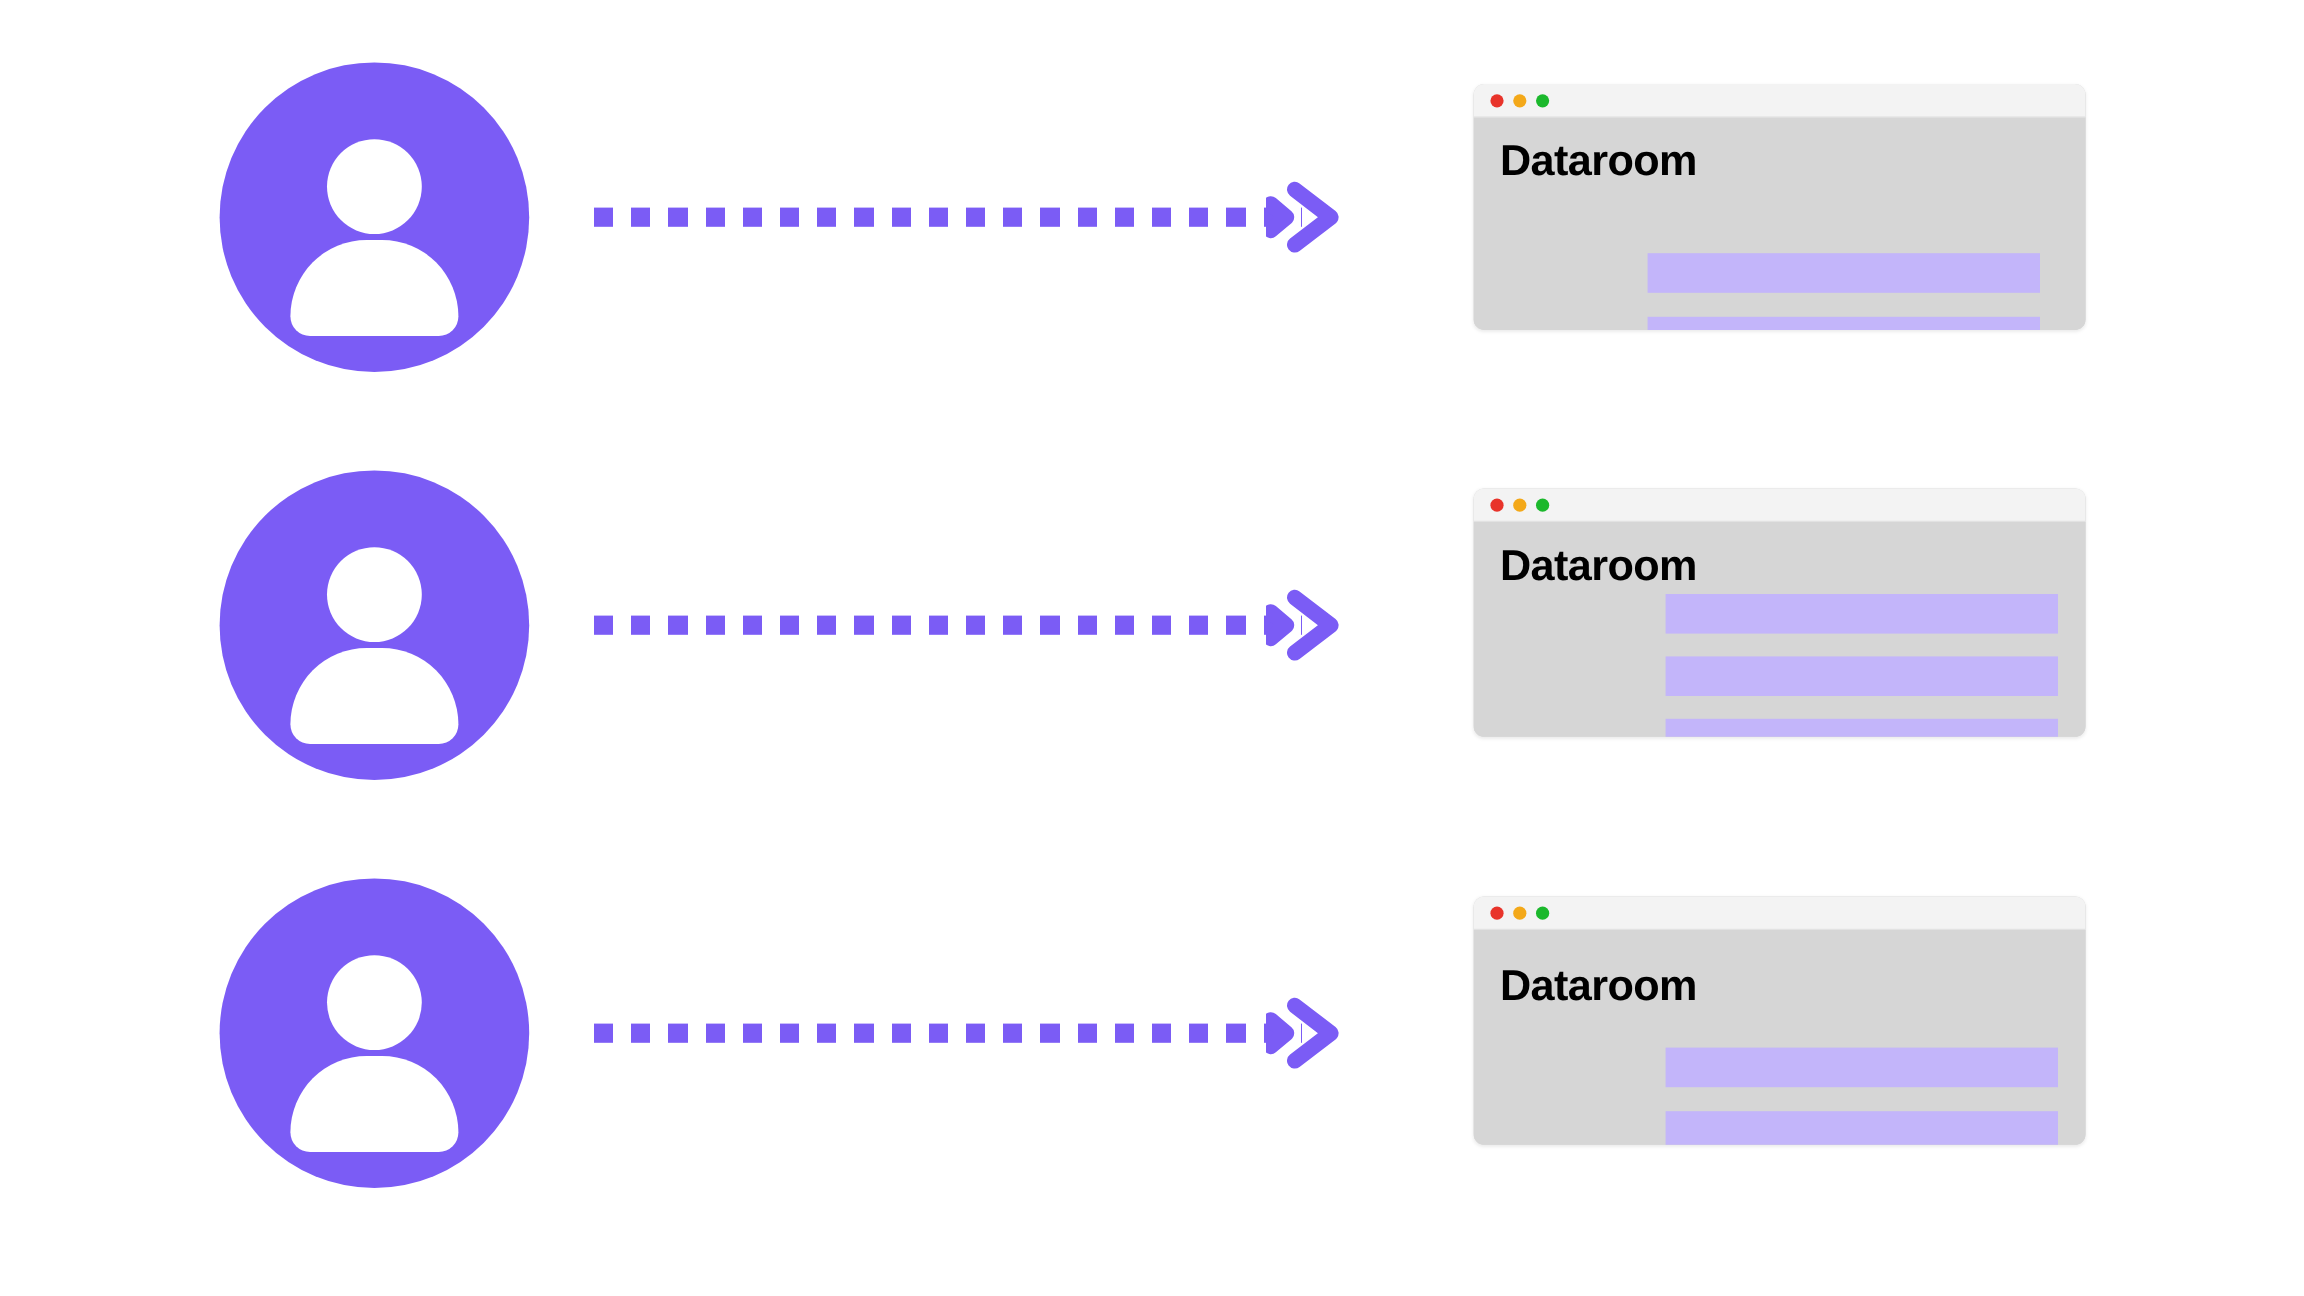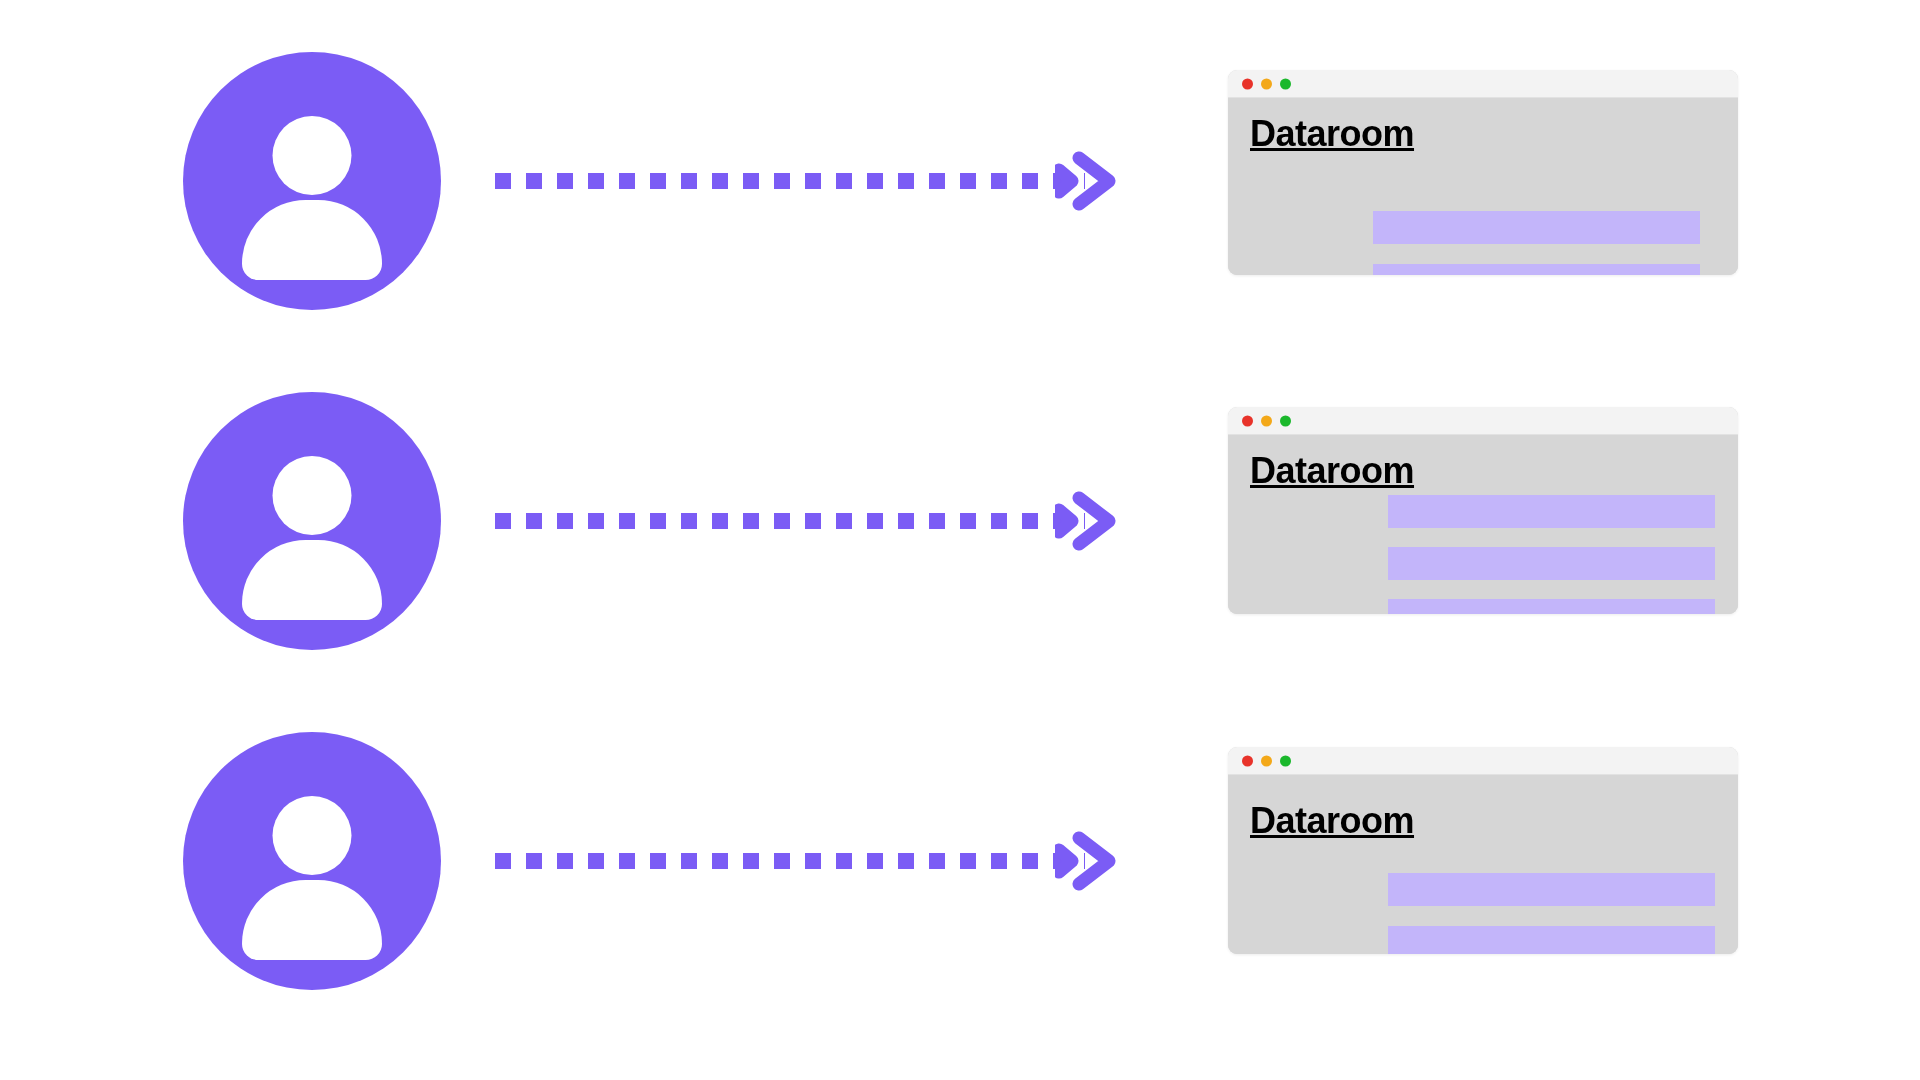--- a/index.html
+++ b/index.html
@@ -136,21 +136,20 @@
 
   .win-title {
     position: absolute;
     left: 22px;
     font-size: 36px;
     font-weight: bold;
     color: #000000;
     letter-spacing: -0.5px;
     line-height: 1;
     white-space: nowrap;
-    text-decoration: underline;
   }
 
   .bar {
     position: absolute;
     height: 33px;
     background: #c3b5fa;
   }
 
   
   #window-0 .win-title { top: 18px; }

